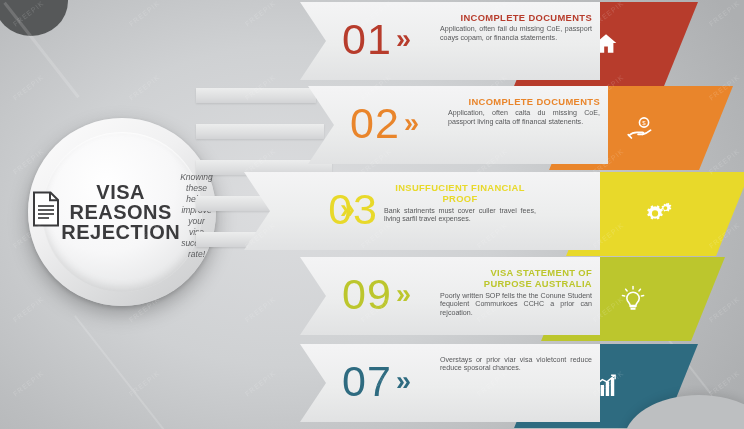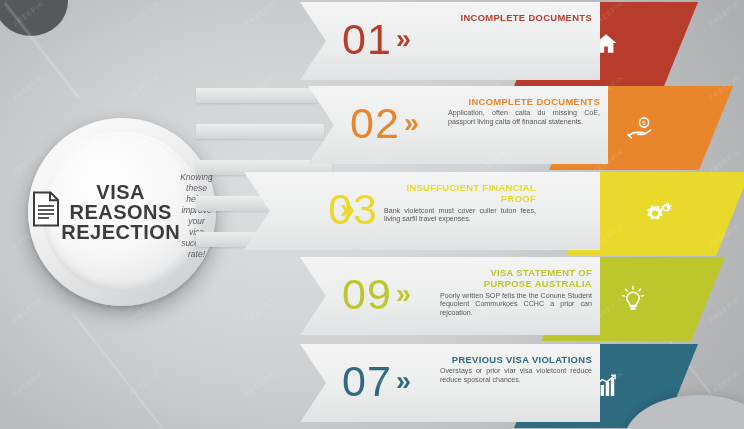--- a/index.html
+++ b/index.html
@@ -135,20 +135,21 @@
             <svg width="26" height="26" viewBox="0 0 24 24" fill="#fff">
               <path d="M12 3L2.5 11h2.7v9h5.1v-5.6h3.4V20h5.1v-9h2.7z"></path>
             </svg>
           </span>
         </div>
         <div class="panel">
           <div class="num" style="color:#b73c2c;">01</div>
           <div class="chev" style="color:#b73c2c;">»</div>
           <div class="txt">
             <div class="hd" style="color:#b73c2c;">INCOMPLETE DOCUMENTS</div>
+            <div class="bd just">Application, often fail du missing CoE, passport coays copam, or financia statements.</div>
           </div>
         </div>
       </div>
       <div class="row" style="top: 86px; margin-left: 8px;">
         <div class="tail" style="left:575px;background:linear-gradient(180deg,#e9852b 0%,#e9852b 100%);">
           <span class="ic">
             <svg width="28" height="26" viewBox="0 0 28 26" fill="none">
               <circle cx="17" cy="7.5" r="4.6" stroke="#fff" stroke-width="1.6"></circle>
               <text x="17" y="10.4" font-size="6" fill="#fff" text-anchor="middle" font-family="sans-serif">$</text>
               <path d="M2 20.5c2.6-2.6 5.2-3.2 8-3.2h5.6c1.3 0 1.3 2 0 2H11" stroke="#fff" stroke-width="1.7" stroke-linecap="round" fill="none"></path>
@@ -174,22 +175,22 @@
               <circle cx="12" cy="13.4" r="3.1" fill="#e8d92a"></circle>
               <path d="M23.4 3.3l1 .3.6-.9 1.2.7-.2 1 .8.7 1-.3.5 1.3-.9.5v1.1l.9.5-.5 1.3-1-.3-.8.7.2 1-1.2.7-.6-.9-1 .3-1-.3-.6.9-1.2-.7.2-1-.8-.7-1 .3-.5-1.3.9-.5V7.6l-.9-.5.5-1.3 1 .3.8-.7-.2-1 1.2-.7.6.9z"></path>
               <circle cx="22.4" cy="8.1" r="1.9" fill="#e8d92a"></circle>
             </svg>
           </span>
         </div>
         <div class="panel panel-wide">
           <div class="num" style="color:#e8d92a;text-align:right;">03</div>
           <div class="chev" style="color:#e8d92a;">»</div>
           <div class="txt">
-            <div class="hd" style="color:#e8d92a;">INSUFFUCIENT FINANCIAL PROOF</div>
-            <div class="bd just">Bank violetcont must cover culler tuton fees, living sarfil travel expenses.</div>
+            <div class="hd" style="color:#e8d92a;text-align:center;">INSUFFUCIENT FINANCIAL PROOF</div>
+            <div class="bd just">Bank starinents must cover culler travel fees, living sarfil travel expenses.</div>
           </div>
         </div>
       </div>
       <div class="row" style="top: 257px;">
         <div class="tail" style="left:575px;background:linear-gradient(180deg,#bcc62d 0%,#bcc62d 100%);">
           <span class="ic">
             <svg width="26" height="28" viewBox="0 0 26 28" fill="none">
               <path d="M13 7.2c3.5 0 6.2 2.7 6.2 6 0 2.3-1.2 3.6-2.2 4.8-.7.9-1.1 1.5-1.1 2.6h-5.8c0-1.1-.4-1.7-1.1-2.6-1-1.2-2.2-2.5-2.2-4.8 0-3.3 2.7-6 6.2-6z" stroke="#fff" stroke-width="1.6" fill="none"></path>
               <path d="M10.3 21.6h5.4M11.1 23.9h3.8" stroke="#fff" stroke-width="1.6" stroke-linecap="round"></path>
               <g stroke="#fff" stroke-width="1.5" stroke-linecap="round">
@@ -221,21 +222,20 @@
               <rect x="18.3" y="5" width="3.4" height="18"></rect>
               <path d="M3.4 11.6L9.8 6.6l4.6 2.3 7.3-6.2" stroke="#fff" stroke-width="1.4" fill="none"></path>
               <path d="M18.6 2.2h4v4" stroke="#fff" stroke-width="1.4" fill="none"></path>
             </svg>
           </span>
         </div>
         <div class="panel">
           <div class="num" style="color:#2e6b80;">07</div>
           <div class="chev" style="color:#2e6b80;">»</div>
           <div class="txt">
-            <div class="hd" style="color:#2e6b80;">PREVIOUS VISA VIOLATIONS</div>
             <div class="bd just">Overstays or prior viar visa violetcont reduce reduce sposoral chances.</div>
           </div>
         </div>
       </div>
     </div>
 
   <div class="botcurve"></div>
 <span class="wm" style="left: 10px; top: 10px;">FREEPIK</span>
     <span class="wm" style="left: 126px; top: 10px;">FREEPIK</span>
     <span class="wm" style="left: 242px; top: 10px;">FREEPIK</span>

